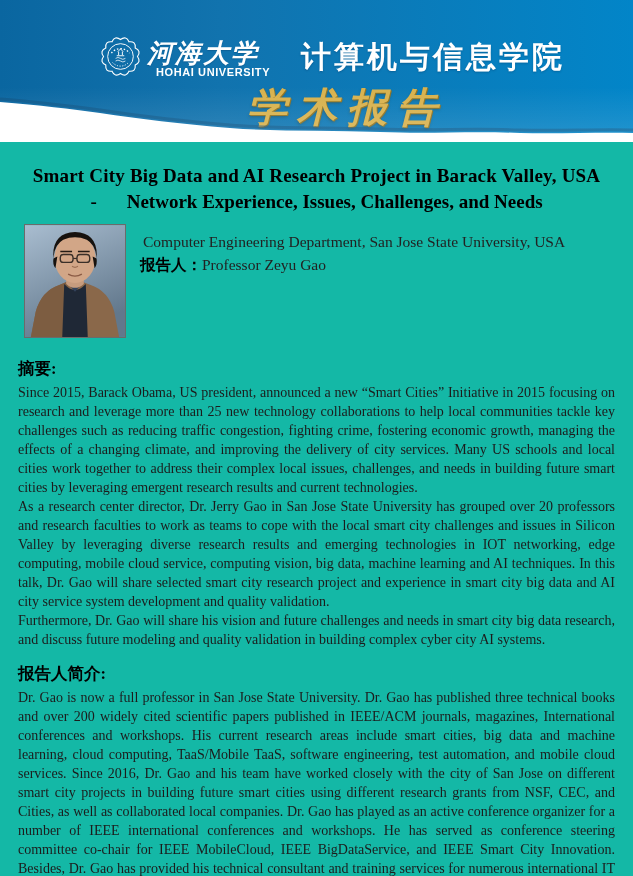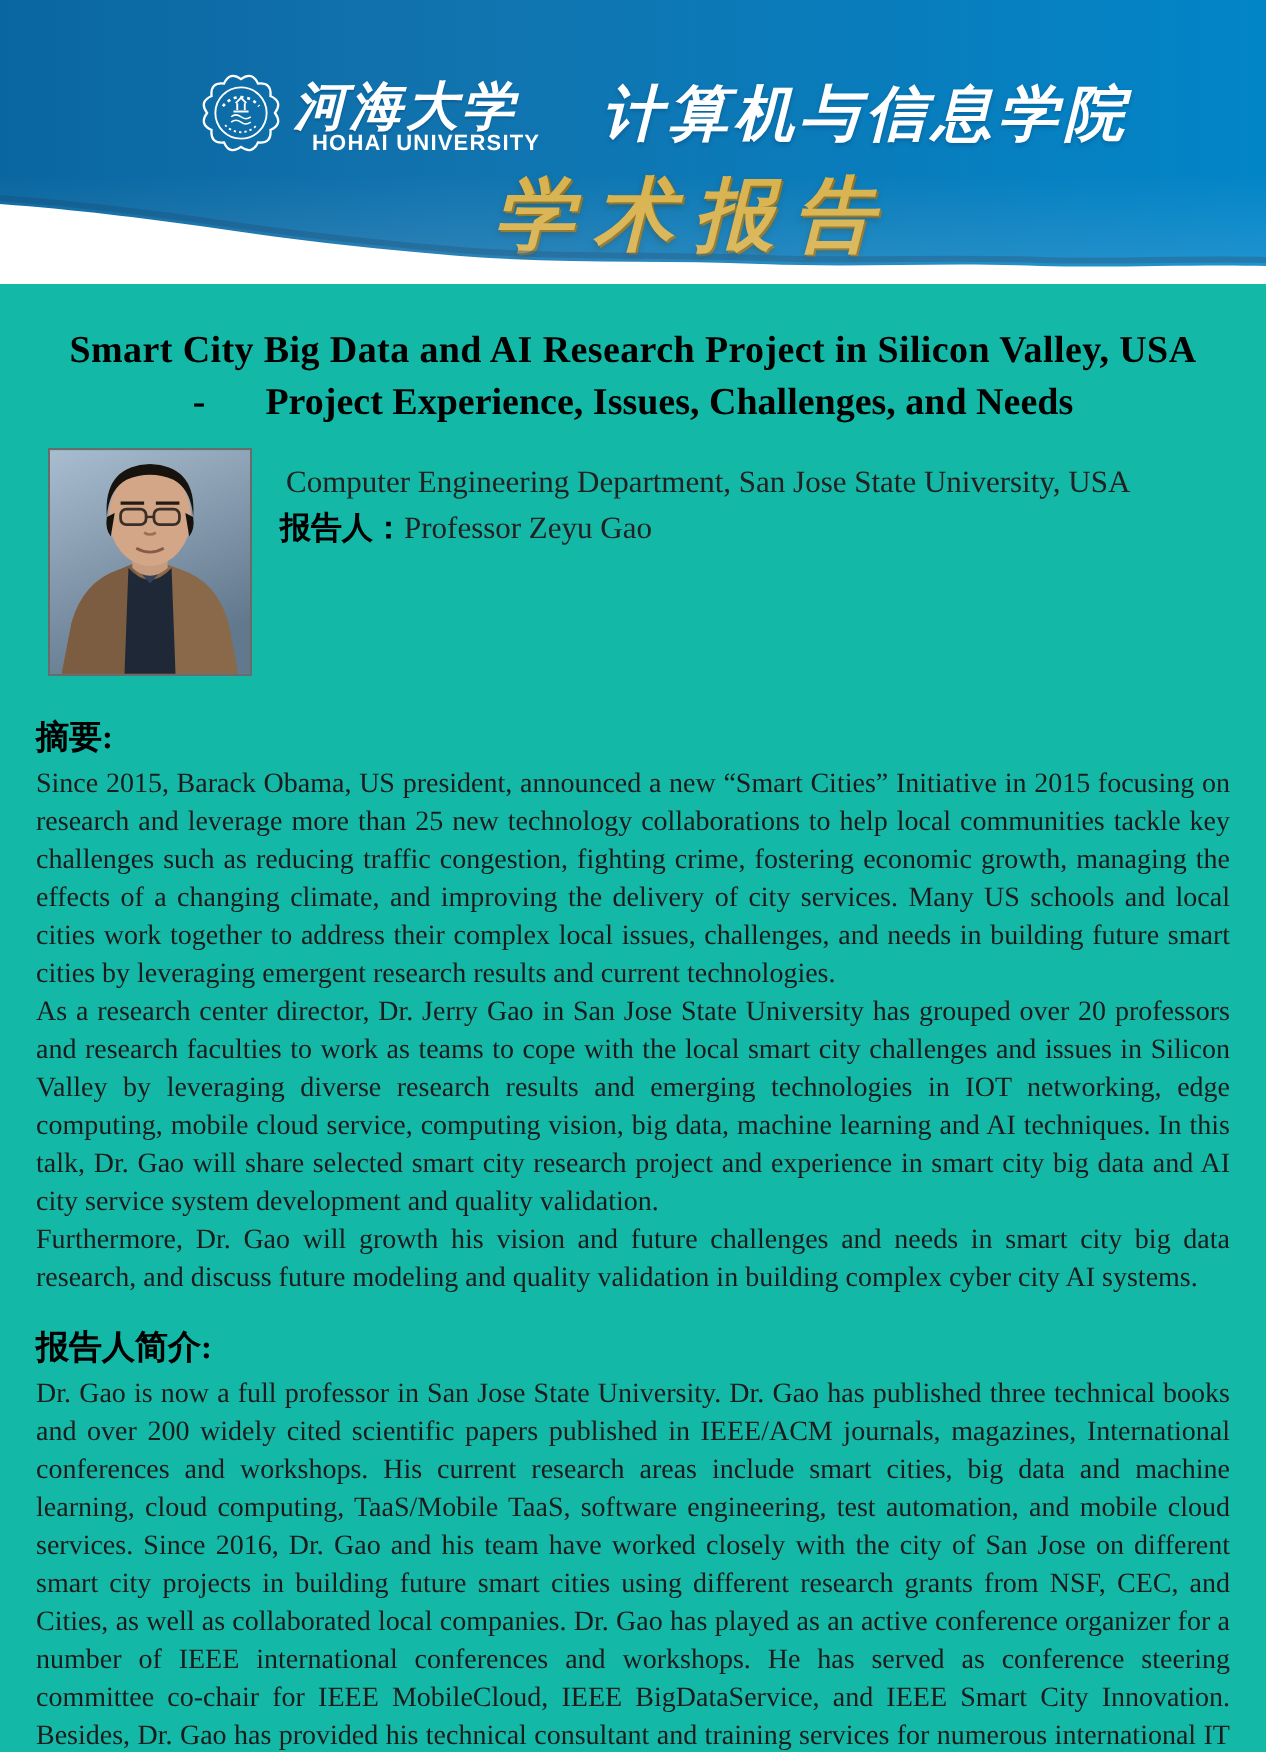--- a/index.html
+++ b/index.html
@@ -27,21 +27,21 @@
     text-shadow:0 1px 1px rgba(0,40,80,.25);
   }
   .uni-en {
     position:absolute; left:156px; top:66px; color:#fff;
     font-family:Liberation Sans, sans-serif; font-size:11px; font-weight:700;
     letter-spacing:0.6px;
   }
   .college {
     position:absolute; left:301px; top:37px; color:#fff;
     font-family:"Liberation Sans","DejaVu Sans",sans-serif;
-    font-size:30px; font-weight:700; font-style:italic; letter-spacing:3px;
+    font-size:30px; font-weight:700; letter-spacing:3px;
     text-shadow:0 1px 2px rgba(0,40,80,.3);
   }
   .banner-title {
     position:absolute; left:247px; top:80px; color:#d8b24e;
     font-family:"Liberation Sans","DejaVu Sans",sans-serif;
     font-size:40px; font-weight:700; font-style:italic; letter-spacing:10px;
     text-shadow:1px 1px 0 #8e7324, 0 2px 3px rgba(60,45,0,.35);
   }
   .tear { position:absolute; left:0; bottom:0; width:633px; height:52px; display:block; }
 
@@ -107,23 +107,23 @@
 
     <svg class="tear" viewBox="0 0 633 52" preserveAspectRatio="none" aria-hidden="true">
       <path d="M0,9 C40,12 70,16 100,20 C140,26 180,31 230,35 C280,39 330,37 380,39
                C430,41 470,38 520,40 C560,41 600,39 633,40" fill="none" stroke="#0d4b78" stroke-width="3" stroke-opacity="0.45"></path>
       <path d="M0,12 C40,15 70,19 100,23 C140,29 180,34 230,38 C280,42 330,40 380,42
                C430,44 470,41 520,43 C560,44 600,42 633,43 L633,52 L0,52 Z" fill="#ffffff"></path>
     </svg>
   </header>
 
   <div class="title-block">
-    <div class="title-line1">Smart City Big Data and AI Research Project in Silicon Valley, USA</div>
+    <div class="title-line1">Smart City Big Data and AI Research Project in Barack Valley, USA</div>
     <div class="title-line2">
-      <span class="dash">-</span><span>Project Experience, Issues, Challenges, and Needs</span>
+      <span class="dash">-</span><span>Network Experience, Issues, Challenges, and Needs</span>
     </div>
   </div>
 
   <div class="speaker-section">
 
     <svg class="photo" viewBox="0 0 102 114" aria-hidden="true">
       <defs>
         <linearGradient id="pbg" x1="0" y1="0" x2="0.4" y2="1">
           <stop offset="0" stop-color="#a9bdd0"></stop>
           <stop offset="1" stop-color="#62788c"></stop>
@@ -157,21 +157,21 @@
       <div class="info-line">
         <span class="info-label">报告人：</span><span>Professor Zeyu Gao</span>
       </div>
     </div>
   </div>
 
   <div class="section abstract-section">
     <div class="section-heading">摘要:</div>
     <p class="body-par">Since 2015, Barack Obama, US president, announced a new “Smart Cities” Initiative in 2015 focusing on research and leverage more than 25 new technology collaborations to help local communities tackle key challenges such as reducing traffic congestion, fighting crime, fostering economic growth, managing the effects of a changing climate, and improving the delivery of city services. Many US schools and local cities work together to address their complex local issues, challenges, and needs in building future smart cities by leveraging emergent research results and current technologies.</p>
     <p class="body-par">As a research center director, Dr. Jerry Gao in San Jose State University has grouped over 20 professors and research faculties to work as teams to cope with the local smart city challenges and issues in Silicon Valley by leveraging diverse research results and emerging technologies in IOT networking, edge computing, mobile cloud service, computing vision, big data, machine learning and AI techniques. In this talk, Dr. Gao will share selected smart city research project and experience in smart city big data and AI city service system development and quality validation.</p>
-    <p class="body-par">Furthermore, Dr. Gao will growth his vision and future challenges and needs in smart city big data research, and discuss future modeling and quality validation in building complex cyber city AI systems.</p>
+    <p class="body-par">Furthermore, Dr. Gao will share his vision and future challenges and needs in smart city big data research, and discuss future modeling and quality validation in building complex cyber city AI systems.</p>
   </div>
 
   <div class="section bio-section">
     <div class="section-heading">报告人简介:</div>
     <p class="body-par">Dr. Gao is now a full professor in San Jose State University. Dr. Gao has published three technical books and over 200 widely cited scientific papers published in IEEE/ACM journals, magazines, International conferences and workshops. His current research areas include smart cities, big data and machine learning, cloud computing, TaaS/Mobile TaaS, software engineering, test automation, and mobile cloud services. Since 2016, Dr. Gao and his team have worked closely with the city of San Jose on different smart city projects in building future smart cities using different research grants from NSF, CEC, and Cities, as well as collaborated local companies. Dr. Gao has played as an active conference organizer for a number of IEEE international conferences and workshops. He has served as conference steering committee co-chair for IEEE MobileCloud, IEEE BigDataService, and IEEE Smart City Innovation. Besides, Dr. Gao has provided his technical consultant and training services for numerous international IT and telecommunication companies, including Fujitsu Network, Intuit, eBay, HP, IBM, Haiwei, Futurewei, Cisco, and UT-StartCom.</p>
   </div>
 
 </div>
 
 </body></html>

